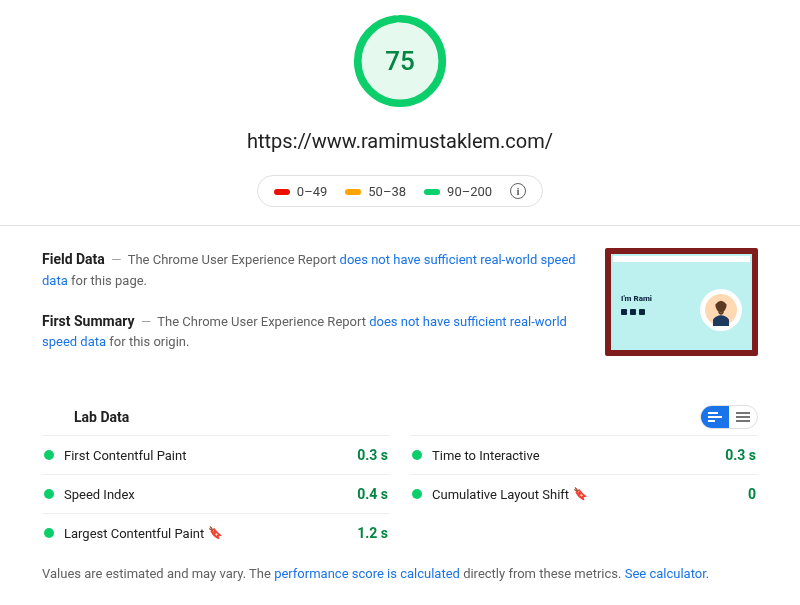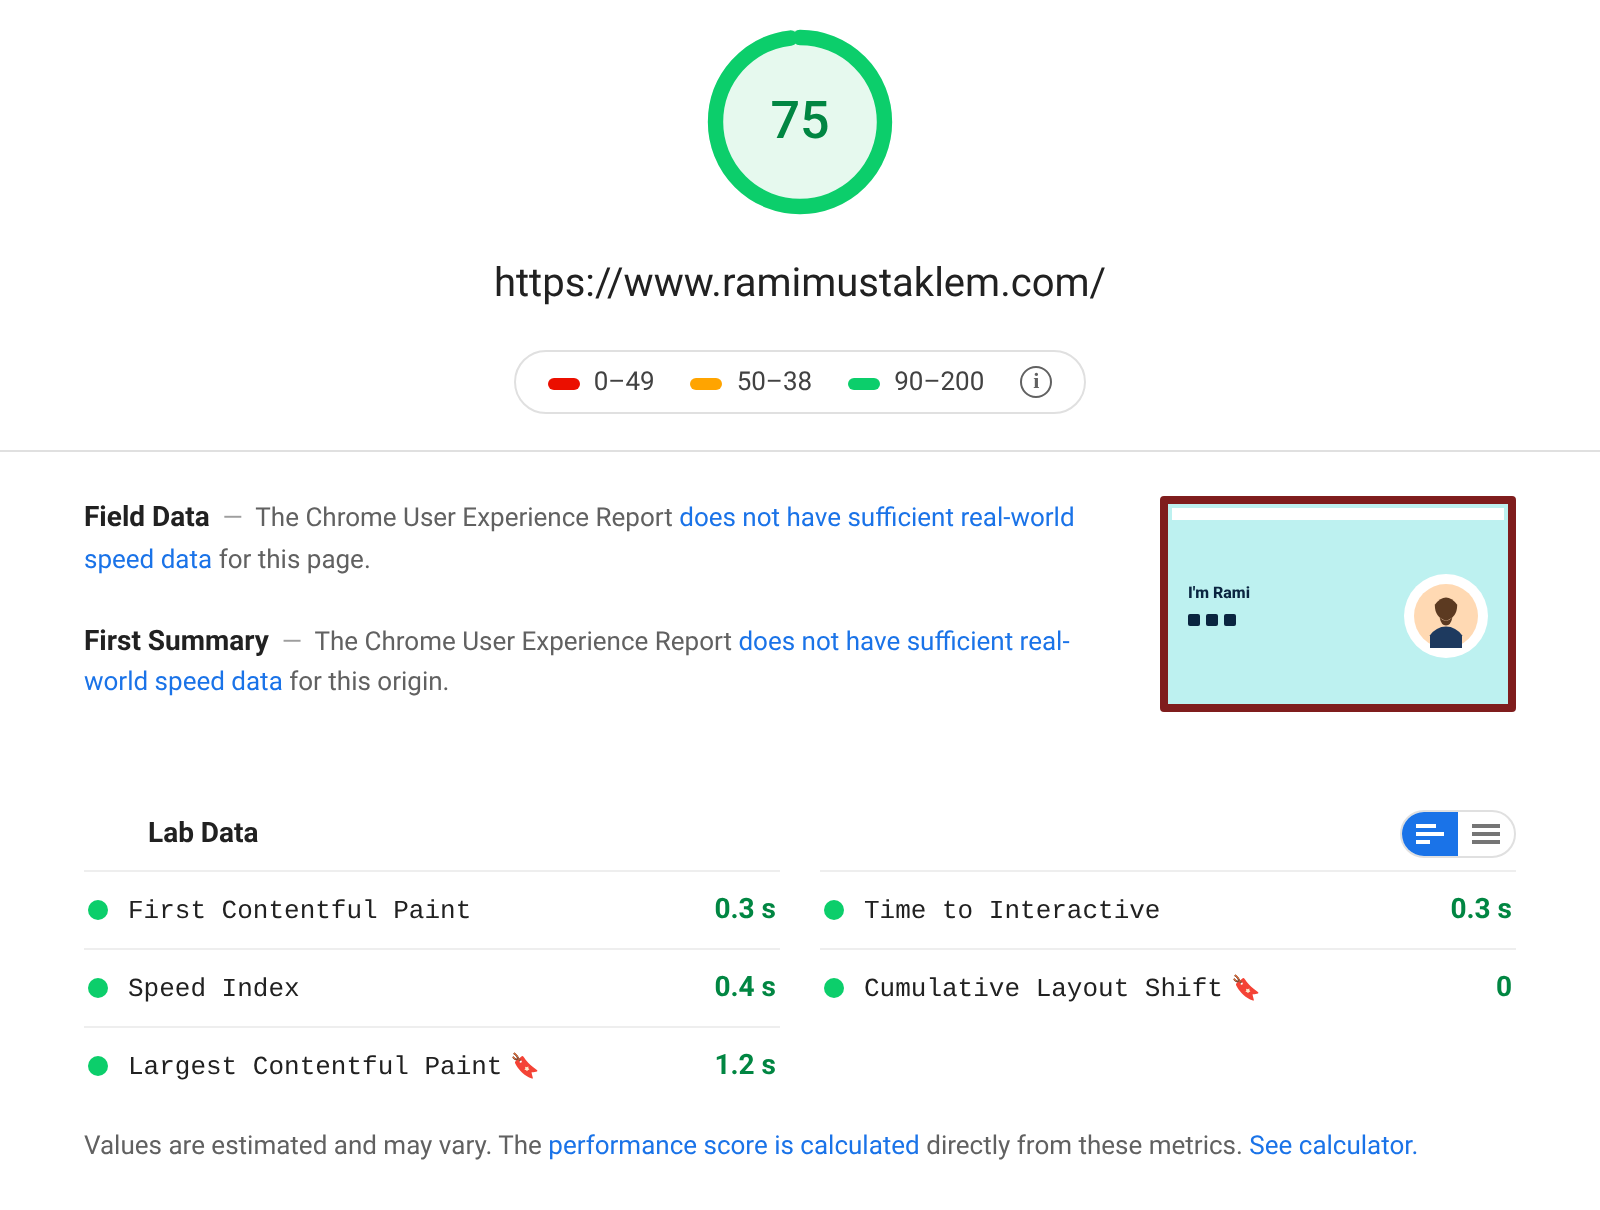--- a/index.html
+++ b/index.html
@@ -12,42 +12,42 @@
   .legend-pill { display: inline-flex; align-items: flex-end; gap: 18px; padding: 7px 16px; border: 1px solid #e0e0e0; border-radius: 999px; font-size: 13px; color: #424242; }
   .leg-item { display: inline-flex; align-items: center; gap: 7px; }
   .swatch { width: 16px; height: 6px; border-radius: 3px; }
   .swatch.red { background: #eb0f00; }
   .swatch.org { background: #ffa400; }
   .swatch.grn { background: #0cce6b; }
   .info-icon { width: 16px; height: 16px; border: 1.5px solid #616161; border-radius: 50%; display: inline-flex; align-items: center; justify-content: center; font-size: 11px; font-weight: 700; color: #616161; font-family: Georgia, serif; cursor: pointer; }
   .content { padding: 22px 42px 10px; display: flex; gap: 20px; align-items: flex-start; }
   .left { flex: 1; }
   .right { flex: 0 0 150px; }
-  .thumb { width: 178px; height: 108px; border: 4px solid #7f1d1d; background: #bdf1f0; border-radius: 2px; position: relative; overflow: hidden; }
+  .thumb { width: 153px; height: 108px; border: 6px solid #7f1d1d; background: #bdf1f0; border-radius: 2px; position: relative; overflow: hidden; }
   .thumb-bar { position: absolute; top: 2px; left: 2px; right: 2px; height: 6px; background: #fff; }
   .thumb-text { position: absolute; left: 10px; top: 40px; font-size: 8px; font-weight: 800; color: #0a2540; }
   .thumb-sub { position: absolute; left: 10px; top: 55px; display: flex; gap: 3px; }
   .thumb-sub span { width: 6px; height: 6px; background: #0a2540; border-radius: 1px; }
   .thumb-avatar { position: absolute; right: 10px; top: 35px; width: 42px; height: 42px; border-radius: 50%; background: #fff; display: flex; align-items: center; justify-content: center; }
   .thumb-avatar svg { width: 32px; height: 32px; }
   .sec { margin-bottom: 18px; font-size: 13px; color: #616161; line-height: 1.6; }
   .sec .label { font-weight: 700; color: #212121; font-size: 14px; }
   .sec .dash { color: #9e9e9e; }
   .lnk { color: #1a73e8; text-decoration: none; }
   .lab-header { display: flex; align-items: center; justify-content: space-between; margin: 24px 42px 6px; }
   .lab-header .label { font-weight: 700; font-size: 14px; padding-left: 32px; }
   .toggle { display: flex; border: 1px solid #e0e0e0; border-radius: 999px; overflow: hidden; }
   .toggle span { width: 28px; height: 22px; display: flex; align-items: center; justify-content: center; }
   .toggle .active { background: #1a73e8; }
   .toggle svg { width: 14px; height: 10px; }
   .metrics { padding: 0 42px 12px; display: flex; gap: 20px; }
   .col { flex: 1; }
   .metric { display: flex; align-items: center; gap: 10px; padding: 11px 2px; border-top: 1px solid #eeeeee; }
   .dot { width: 10px; height: 10px; border-radius: 50%; background: #0cce6b; flex: 0 0 auto; }
-  .m-name { flex: 1; font-size: 13px; color: #212121; display: flex; align-items: center; gap: 4px; font-family: Liberation Mono, monospace; }
+  .m-name { flex: 1; font-size: 13px; color: #212121; display: flex; align-items: center; gap: 4px; }
   .m-val { font-size: 14px; font-weight: 700; color: #018642; }
   .bm { color: #1a73e8; font-size: 12px; }
   .footnote { padding: 0 42px 14px; font-size: 13px; color: #616161; line-height: 1.5; }
 </style>
 </head>
 <body>
 
 <div class="top">
   <div class="gauge">
     <svg viewBox="0 0 100 100">

